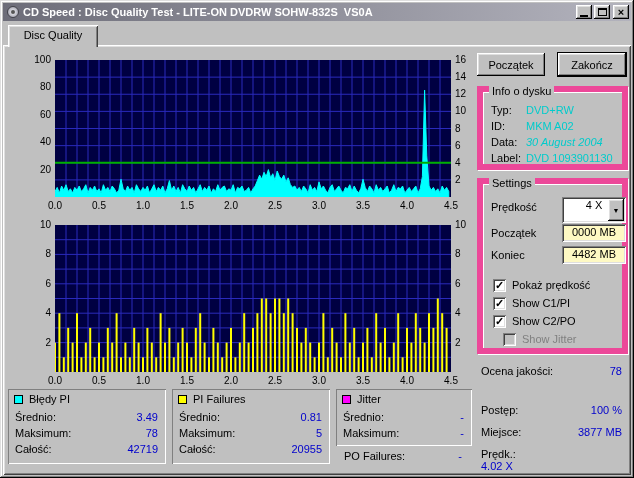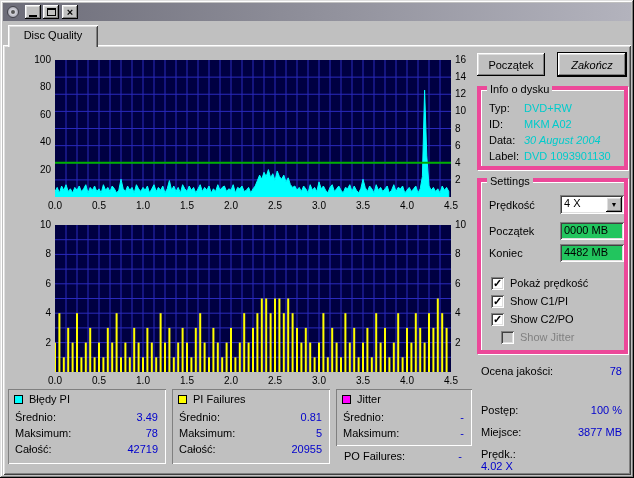--- a/index.html
+++ b/index.html
@@ -42,31 +42,30 @@
   .chart-svg { position:absolute; display:block; }
   .tick { position:absolute; font-size:10px; color:#000; line-height:12px; }
 
   .btn {
     position:absolute; width:68px; height:23px; background:#c0c0c0;
     box-shadow: inset -1px -1px 0 #000, inset 1px 1px 0 #fff, inset -2px -2px 0 #808080, inset 2px 2px 0 #dfdfdf;
     display:flex; align-items:center; justify-content:center; font-size:11px;
   }
   .btn-default {
     box-shadow: 0 0 0 1px #000, inset -1px -1px 0 #000, inset 1px 1px 0 #fff, inset -2px -2px 0 #808080, inset 2px 2px 0 #dfdfdf;
-    font-style: italic;
-  }
-
-  .group { position:absolute; border:4px solid #ec4899; box-shadow: inset 1px 1px 0 #fff, 1px 1px 0 #fff; }
+  }
+
+  .group { position:absolute; border:6px solid #ec4899; box-shadow: inset 1px 1px 0 #fff, 1px 1px 0 #fff; text-align: center; }
   .group-title { position:absolute; top:-7px; left:6px; background:#c0c0c0; padding:0 3px; font-size:11px; }
   .g-label, .g-value { position:absolute; font-size:11px; white-space:nowrap; }
   .cyan { color:#00cbcb; }
   .blue { color:#0000cc; }
 
   .field {
-    position:absolute; background:#22c55e; font-size:11px; padding:2px 4px; white-space:nowrap; overflow:hidden;
+    position:absolute; background:#fef9c3; font-size:11px; padding:2px 4px; white-space:nowrap; overflow:hidden;
     box-shadow: inset 1px 1px 0 #808080, inset -1px -1px 0 #fff, inset 2px 2px 0 #404040, inset -2px -2px 0 #dfdfdf;
   }
   .combobox { position:absolute; background:#fff; font-size:11px; padding:2px 4px;
     box-shadow: inset 1px 1px 0 #808080, inset -1px -1px 0 #fff, inset 2px 2px 0 #404040, inset -2px -2px 0 #dfdfdf; }
   .combo-btn { position:absolute; right:2px; top:2px; bottom:2px; width:16px; background:#c0c0c0;
     box-shadow: inset -1px -1px 0 #000, inset 1px 1px 0 #fff, inset -2px -2px 0 #808080, inset 2px 2px 0 #dfdfdf;
     display:flex; align-items:center; justify-content:center; font-size:7px; color:#000; }
 
   .checkbox-row { position:absolute; display:flex; align-items:center; gap:6px; height:14px; }
   .checkbox { width:13px; height:13px; background:#fff; flex:0 0 auto;
@@ -83,20 +82,21 @@
   .chip { width:9px; height:9px; border:1px solid #000; flex:0 0 auto; }
   .stat-line { position:absolute; left:7px; right:8px; display:flex; justify-content:space-between; font-size:11px; }
 </style>
 </head>
 <body>
 
 <div class="window" id="win">
 
   <div class="titlebar">
     <span class="title-icon"></span>
+    <span class="title-text">CD Speed : Disc Quality Test - LITE-ON DVDRW SOHW-832S  VS0A</span>
     <span class="tb-btn">
         <span class="g-min"></span>
       </span>
     <span class="tb-btn">
         <span class="g-max"></span>
       </span>
     <span class="tb-btn close">
         <span class="g-close">×</span>
       </span>
   </div>
@@ -308,21 +308,21 @@
     <span class="g-label" style="left:8px;top:44px;">Data:</span>
     <span class="g-value cyan" style="left:43px;top:44px;font-style:italic;">30 August 2004</span>
     <span class="g-label" style="left:8px;top:60px;">Label:</span>
     <span class="g-value cyan" style="left:43px;top:60px;">DVD 1093901130</span>
   </div>
 
   <div class="group" style="left:477px;top:178px;width:151px;height:176px;">
     <span class="group-title">Settings</span>
 
     <span class="g-label" style="left:8px;top:17px;">Prędkość</span>
-    <div class="combobox" style="left:79px;top:13px;width:64px;height:19px;">
+    <div class="combobox" style="left:79px;top:13px;width:64px;height:26px;">
       <span>4 X</span>
       <span class="combo-btn">
           <span>▼</span>
         </span>
     </div>
 
     <span class="g-label" style="left:8px;top:43px;">Początek</span>
     <div class="field" style="left:79px;top:40px;width:64px;height:18px;">0000 MB</div>
 
     <span class="g-label" style="left:8px;top:65px;">Koniec</span>

